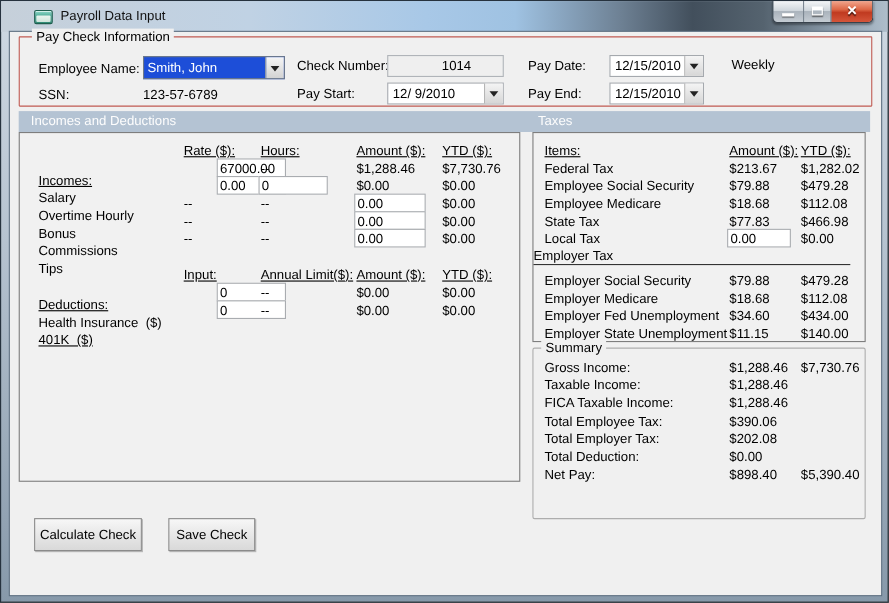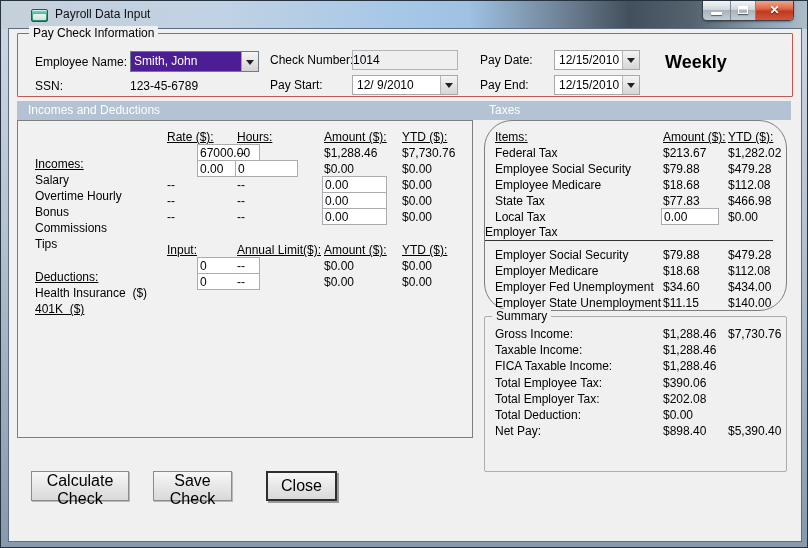--- a/index.html
+++ b/index.html
@@ -47,41 +47,41 @@
     font-size:12px; color:#000;
   }
   
   .grp-red {
     position:absolute; left:8px; top:4px; width:776px; height:64px;
     border:1px solid #c05a52; border-radius:1px;
   }
   .grp-red-label { position:absolute; left:11px; top:-8px; background:#f0f0f0; padding:0 4px; font-size:12px; }
   .fldlbl { position:absolute; font-size:12px; line-height:14px; white-space:pre; }
   .combo { position:absolute; left:112px; top:17px; width:129px; height:21px;
-    border:1px solid #707a86; background:#4c1d95; display:flex; }
+    border:1px solid #707a86; background:#1d4ed8; display:flex; }
   .combo-text { flex:1; color:#fff; line-height:19px; padding-left:3px; overflow:hidden; white-space:pre; }
   .combo-btn { width:17px; height:100%; background:linear-gradient(180deg,#f5f5f5,#d3d3d3);
     border-left:1px solid #9aa0a6; position:relative; cursor:pointer; }
   .tri { position:absolute; left:50%; top:50%; margin:-2px 0 0 -4px;
     border-left:4px solid transparent; border-right:4px solid transparent; border-top:5px solid #222; }
   .txt-ro { position:absolute; border:1px solid #b0b4b9; background:#efefef; line-height:18px;
-    padding-left:0; white-space:pre; }
+    padding-left:20px; white-space:pre;text-align:center; }
   .dtp { position:absolute; height:20px; border:1px solid #a5a9ae; background:#fff; display:flex; }
   .dtp-text { flex:1; line-height:18px; padding-left:4px; white-space:pre; }
   .dtp-btn { width:17px; background:linear-gradient(180deg,#f4f4f4,#d6d6d6);
     border-left:1px solid #b5b5b5; position:relative; cursor:pointer; }
-  .freq { position:absolute; left:647px; top:18px; font-size:18px; font-weight:bold; }
+  .freq { position:absolute; left:647px; top:18px; font-size:12px; font-weight:normal; }
   
   .band { position:absolute; left:8px; top:72px; width:774px; height:19px;
     background:#b4c3d3; color:#fdfdfd; font-size:12px; line-height:19px; }
   .band .t1 { position:absolute; left:11px; } .band .t2 { position:absolute; left:472px; }
   
   .panel { position:absolute; background:#f1f1f1; border:1px solid #7e7e7e; }
   .panel-left { left:8px; top:91px; width:456px; height:318px; }
-  .panel-tax  { left:475px; top:91px; width:303px; height:191px;border-radius:28px; }
+  .panel-tax  { left:475px; top:91px; width:303px; height:191px; }
   .grp-sum { position:absolute; left:475px; top:287px; width:303px; height:156px;
     border:1px solid #adadad; border-radius:2px; }
   .grp-sum-label { position:absolute; left:7px; top:-8px; background:#f0f0f0; padding:0 4px; }
   .row { position:absolute; left:0; width:100%; height:16px; }
   .c { position:absolute; line-height:16px; white-space:pre; }
   .hdr { text-decoration:underline; }
   .u { text-decoration:underline; }
   .in { position:absolute; height:17px; top:-1px; border:1px solid #a9acb0; background:#fff;
     font-family:"Liberation Sans", sans-serif; font-size:12px; padding:0 2px; }
   
@@ -89,21 +89,21 @@
   .lpin2{left:147px;width:63px;margin-left:32px;} .lpin3{left:217px;width:63px;} .lpin4{left:304px;width:65px;}
   
   .tp1{left:10px;} .tp2{left:178px;} .tp3{left:243px;}
   .tpin2{left:176px;width:58px;}
   .emp-hdr { position:absolute; left:0; top:104px; width:288px; height:16px;
     border-bottom:1px solid #333; text-align:left; line-height:15px; }
   
   .sp1{left:10px;} .sp2{left:178px;} .sp3{left:243px;}
   
   .btn { position:absolute; top:442px; height:30px; font-family:"Liberation Sans", sans-serif;
-    font-size:16px; color:#000; background:linear-gradient(180deg,#f7f7f7 0%,#e9e9e9 45%,#d9d9d9 100%);
+    font-size:12px; color:#000; background:linear-gradient(180deg,#f7f7f7 0%,#e9e9e9 45%,#d9d9d9 100%);
     border:1px solid #8b8b8b; box-shadow:1px 1px 0 #b9b9b9; cursor:pointer; }
   .btn-calc { left:22px; width:98px; }
   .btn-save { left:144px; width:79px; }
   .btn-close { left:257px; width:71px; border:2px solid #2e2e2e; box-shadow:2px 2px 0 #9a9a9a; }
 </style>
 </head>
 <body>
 
 <div class="window">
 
@@ -143,21 +143,21 @@
       <div class="dtp" style="left:536px;top:16px;width:86px">
         <span class="dtp-text">12/15/2010</span>
         <span class="dtp-btn">
             <span class="tri"></span>
           </span>
       </div>
 
       <span class="freq">Weekly</span>
 
       <span class="fldlbl" style="left:17px;top:45px">SSN:</span>
-      <span class="fldlbl" style="left:112px;top:45px">123-45-6789</span>
+      <span class="fldlbl" style="left:112px;top:45px">123-57-6789</span>
 
       <span class="fldlbl" style="left:252px;top:44px">Pay Start:</span>
       <div class="dtp" style="left:334px;top:41px;width:106px">
         <span class="dtp-text">12/ 9/2010</span>
         <span class="dtp-btn">
             <span class="tri"></span>
           </span>
       </div>
 
       <span class="fldlbl" style="left:462px;top:44px">Pay End:</span>
@@ -339,16 +339,15 @@
       </div>
       <div class="row" style="top:106px">
         <span class="c sp1">Net Pay:</span>
         <span class="c sp2">$898.40</span>
         <span class="c sp3">$5,390.40</span>
       </div>
     </div>
 
     <button class="btn btn-calc">Calculate Check</button>
     <button class="btn btn-save">Save Check</button>
-    <button class="btn btn-close">Close</button>
 
   </div>
 </div>
 
 </body></html>

